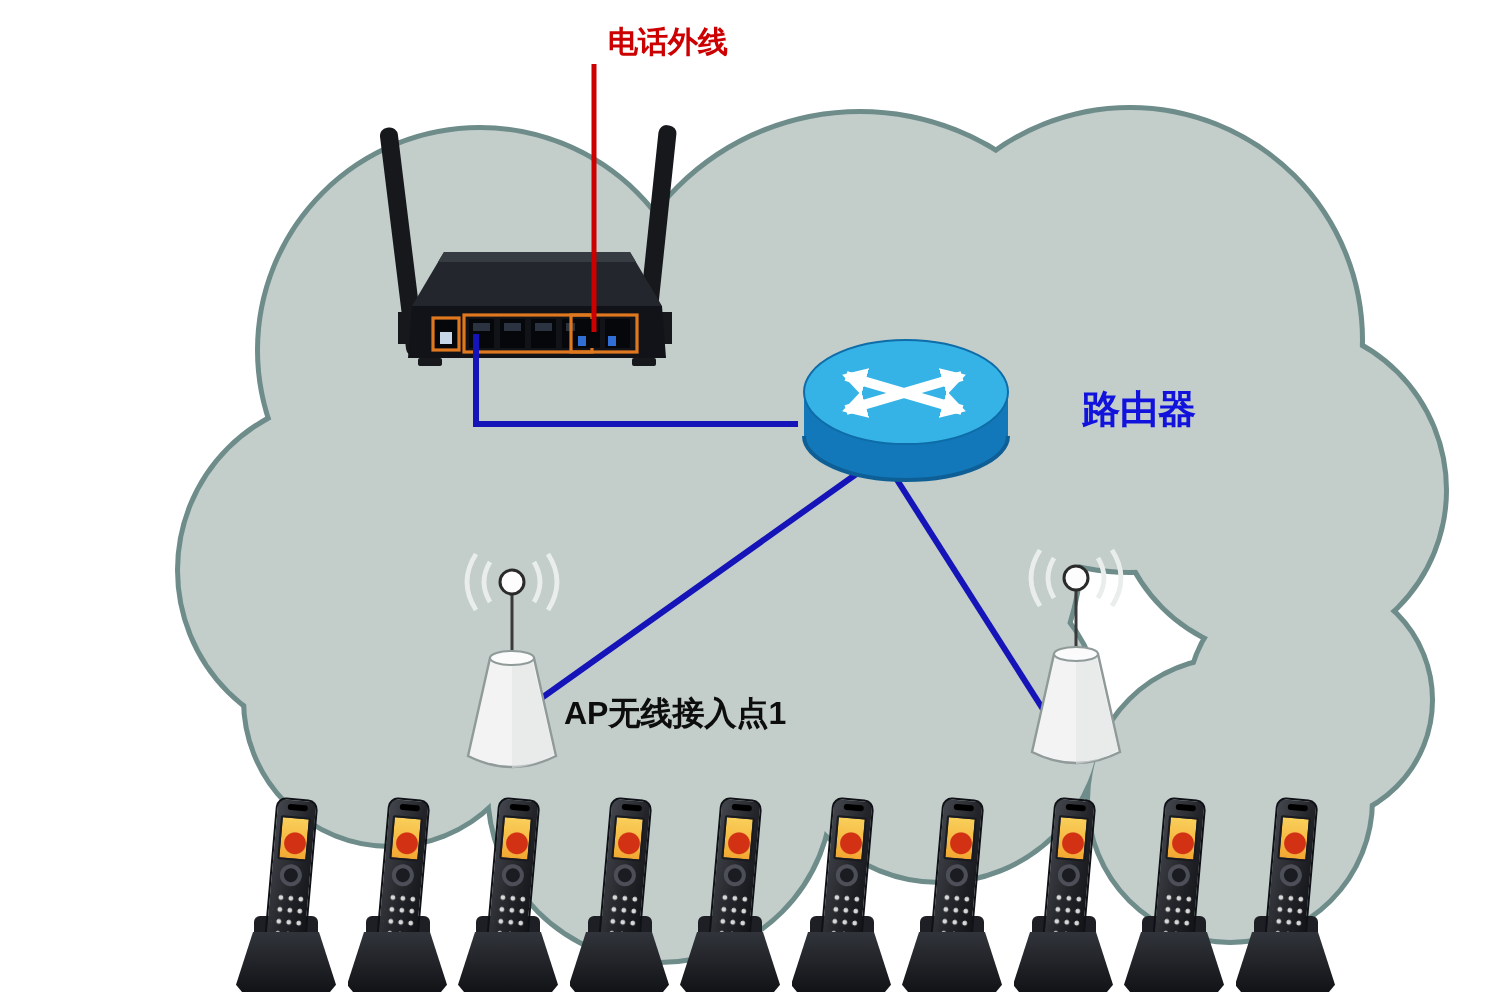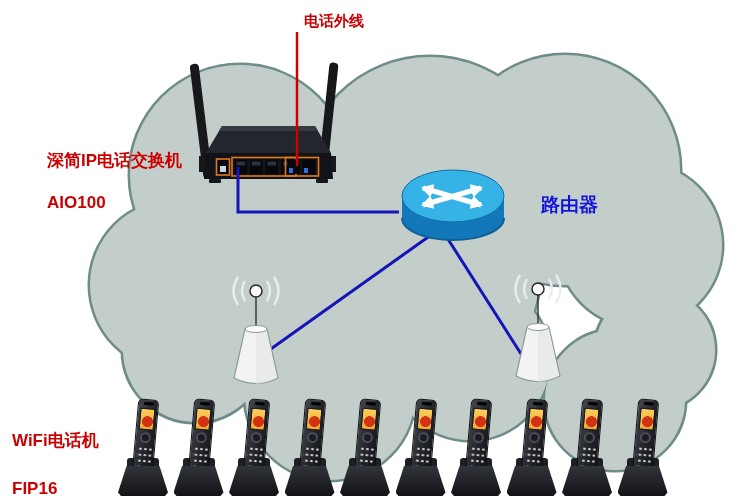--- a/index.html
+++ b/index.html
@@ -177,25 +177,22 @@
       <path class="ap-wave" d="M267,281 Q273,291 267,301"></path>
       <path class="ap-stick" d="M256,297 L256,328"></path>
       <circle class="ap-ball" cx="256" cy="291" r="6"></circle>
       <path class="ap-cone" d="M245,329 L234,378 Q256,389 278,378 L267,329 Z"></path>
       <path class="ap-cone-shade" d="M256,330 L266,330 L277,377 Q268,383 256,384 Z" opacity="0.55"></path>
       <ellipse class="ap-cone-top" cx="256" cy="329" rx="11" ry="3.5"></ellipse>
     </g>
   </svg>
 
   <div class="lbl lbl-phone-line">电话外线</div>
-  <div class="lbl lbl-pbx"><span>深简IP电话交换机</span><br>
-    <span>AIO100</span></div>
   <div class="lbl lbl-router">路由器</div>
-  <div class="lbl lbl-wifi"><span>WiFi电话机</span><br>
-    <span>FIP16</span></div>
+  <div class="lbl lbl-ap1">AP无线接入点1</div>
 
   <div class="phone-row">
       <div class="phone" style="left: 117px;">
       <div class="cradle-lip"></div>
       <div class="handset">
         <div class="ear"></div>
         <div class="screen"></div>
         <div class="navkey"></div>
         <div class="keys"></div>
       </div>

